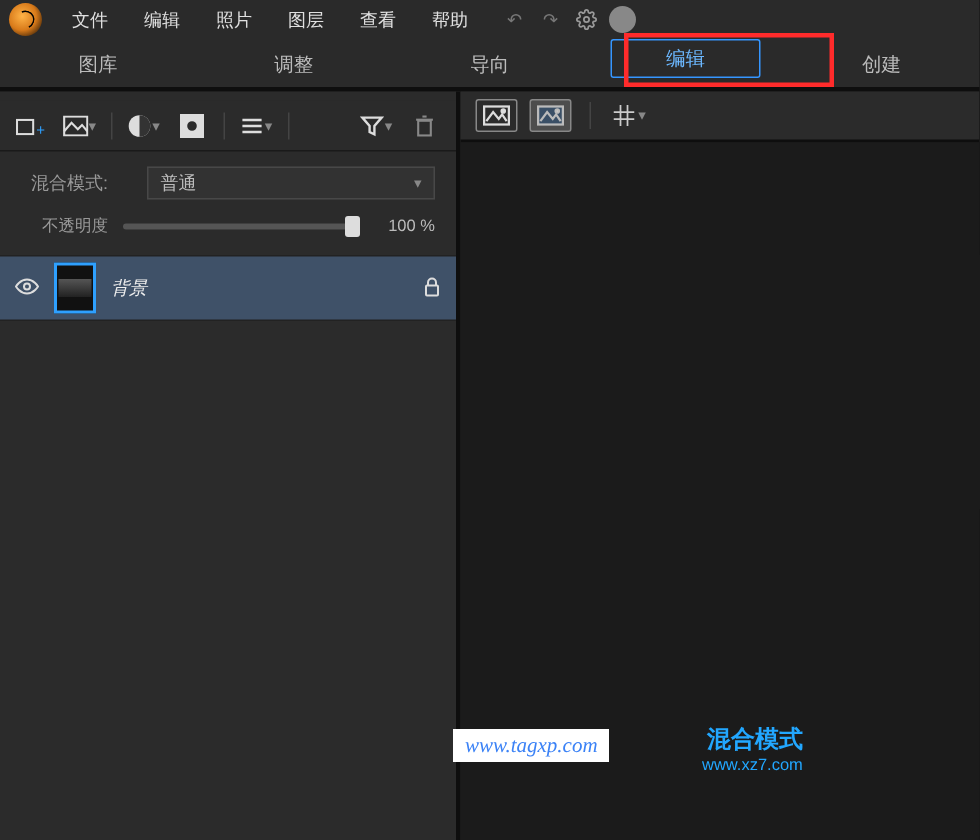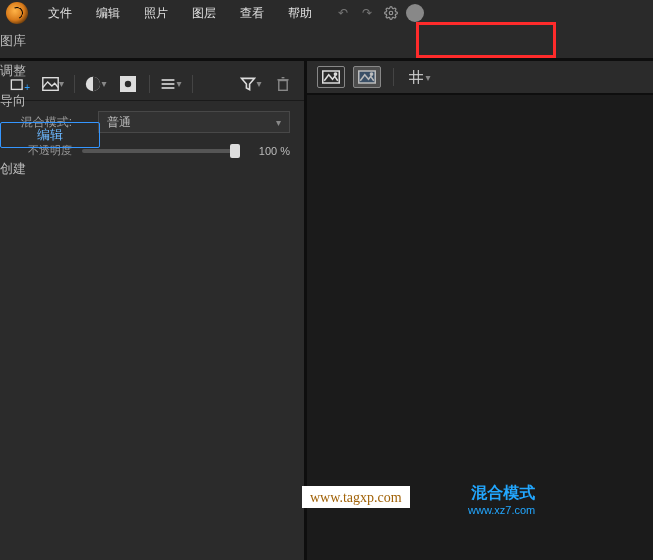--- a/index.html
+++ b/index.html
@@ -8,21 +8,21 @@
   
   .menu-bar { height: 26px; background: #2a2a2a; display: flex; align-items: center; padding-left: 6px; gap: 0; text-align: center; }
   .app-logo { width: 22px; height: 22px; border-radius: 50%; background: radial-gradient(circle at 40% 40%, #ffb347, #d87a1a, #000); margin-right: 8px; display:flex; align-items:center; justify-content:center; }
   .app-logo::after{ content:""; width:10px; height:10px; border:1.5px solid #000; border-radius:50% 50% 50% 50%; border-bottom-color:transparent; border-left-color:transparent; transform:rotate(20deg);}
   .menu-item { padding: 4px 12px; color: #e0e0e0; cursor: default; font-size: 12px; }
   .menu-extras { margin-left: 10px; display:flex; align-items:center; gap:6px;}
   .icon-btn { color:#777; cursor:default; width:18px; height:18px; display:inline-flex; align-items:center; justify-content:center;}
   .avatar { width:18px; height:18px; border-radius:50%; background:#888;}
 
   
-  .tabs-row { height: 32px; background: #2a2a2a; display: flex; align-items: flex-start; flex-direction: column; }
+  .tabs-row { height: 32px; background: #2a2a2a; display: flex; align-items: flex-end; }
   .tab { flex:1; text-align:center; padding: 6px 0; color:#bbb; cursor:default; font-size:13px; position:relative; }
   .tab-active { color:#6cb8ff; }
   .tab-active-inner { display:inline-block; border:1px solid #3596ff; padding:3px 36px; border-radius:2px; }
   .red-highlight { position:absolute; border:3px solid #ff2b2b; top:-4px; left:416px; width:140px; height:36px; pointer-events:none; z-index:50;}
   
   
   .content { display:flex; height: calc(560px - 26px - 32px); border-top:3px solid #0e0e0e; }
   .left-panel { width: 307px; background:#2b2b2b; border-right:3px solid #0e0e0e; display:flex; flex-direction:column; padding-top:6px;}
   .right-panel { flex:1; background:#1b1b1b; display:flex; flex-direction:column; }
 
@@ -54,21 +54,21 @@
   .right-toolbar { height:34px; display:flex; align-items:center; padding:0 10px; gap:8px; background:#2b2b2b; border-bottom:2px solid #0e0e0e;}
   .rt-btn { width:28px; height:22px; display:inline-flex; align-items:center; justify-content:center; color:#ccc; cursor:default; border:1px solid transparent; border-radius:2px;}
   .rt-btn.outlined { border:1px solid #888;}
   .rt-btn.active { background:#4d4d4d; border:1px solid #888;}
   .rt-sep { width:1px; height:18px; background:#444; margin:0 4px;}
   .right-canvas { flex:1; background:#1b1b1b; position:relative; }
 
   
   .wm1 { position:absolute; left:302px; bottom:52px; background:#fff; padding:4px 8px 2px; }
   .wm1 .t1 { color:#e03333; font-weight:bold; font-size:22px; letter-spacing:1px; }
-  .wm1 .t2 { color:#a16207; font-size:14px; font-family: "Times New Roman", serif; }
+  .wm1 .t2 { color:#3b82f6; font-size:14px; font-family: "Times New Roman", serif; font-style:italic; }
   .wm2 { position:absolute; left:468px; bottom:44px; }
   .wm2 .tag { background:#1776d6; color:#fff; font-weight:bold; font-size:28px; padding:4px 10px; border-radius:6px; display:inline-block;}
   .wm2 .sub { color:#22a7ff; font-size:16px; font-weight:bold; text-align:right; margin-top:2px;}
   .wm2 .url { color:#22a7ff; font-size:11px; text-align:right; }
 
   .chev { font-size:10px; color:#888;}
 </style>
 </head>
 <body>
 
@@ -168,20 +168,38 @@
     </div>
 
     <div class="opacity-row">
       <span class="blend-label">不透明度</span>
       <div class="slider-track">
         <div class="slider-thumb"></div>
       </div>
       <span class="opacity-val">100 %</span>
     </div>
 
+    <div class="layer-row">
+      <span class="eye-icon">
+        <svg width="16" height="12" viewBox="0 0 24 16" fill="none" stroke="#ddd" stroke-width="2">
+            <path d="M1 8s4-7 11-7 11 7 11 7-4 7-11 7S1 8 1 8z"></path>
+            <circle cx="12" cy="8" r="3"></circle>
+          </svg>
+      </span>
+      <div class="layer-thumb">
+          <div class="layer-thumb-inner"></div>
+        </div>
+      <span class="layer-name">背景</span>
+      <span class="lock-icon">
+        <svg width="12" height="14" viewBox="0 0 18 20" fill="none" stroke="#ddd" stroke-width="2">
+            <rect x="3" y="9" width="12" height="10" rx="1"></rect>
+            <path d="M5 9V6a4 4 0 0 1 8 0v3"></path>
+          </svg>
+      </span>
+    </div>
   </div>
 
   <div class="right-panel">
     <div class="right-toolbar">
       <div class="rt-btn outlined">
         <svg width="18" height="14" viewBox="0 0 24 18" fill="none" stroke="#ddd" stroke-width="2">
             <rect x="1" y="1" width="22" height="16"></rect>
             <polyline points="3,14 9,6 14,12 17,8 21,14"></polyline>
             <circle cx="18" cy="5" r="1.5" fill="#ddd"></circle>
           </svg>

